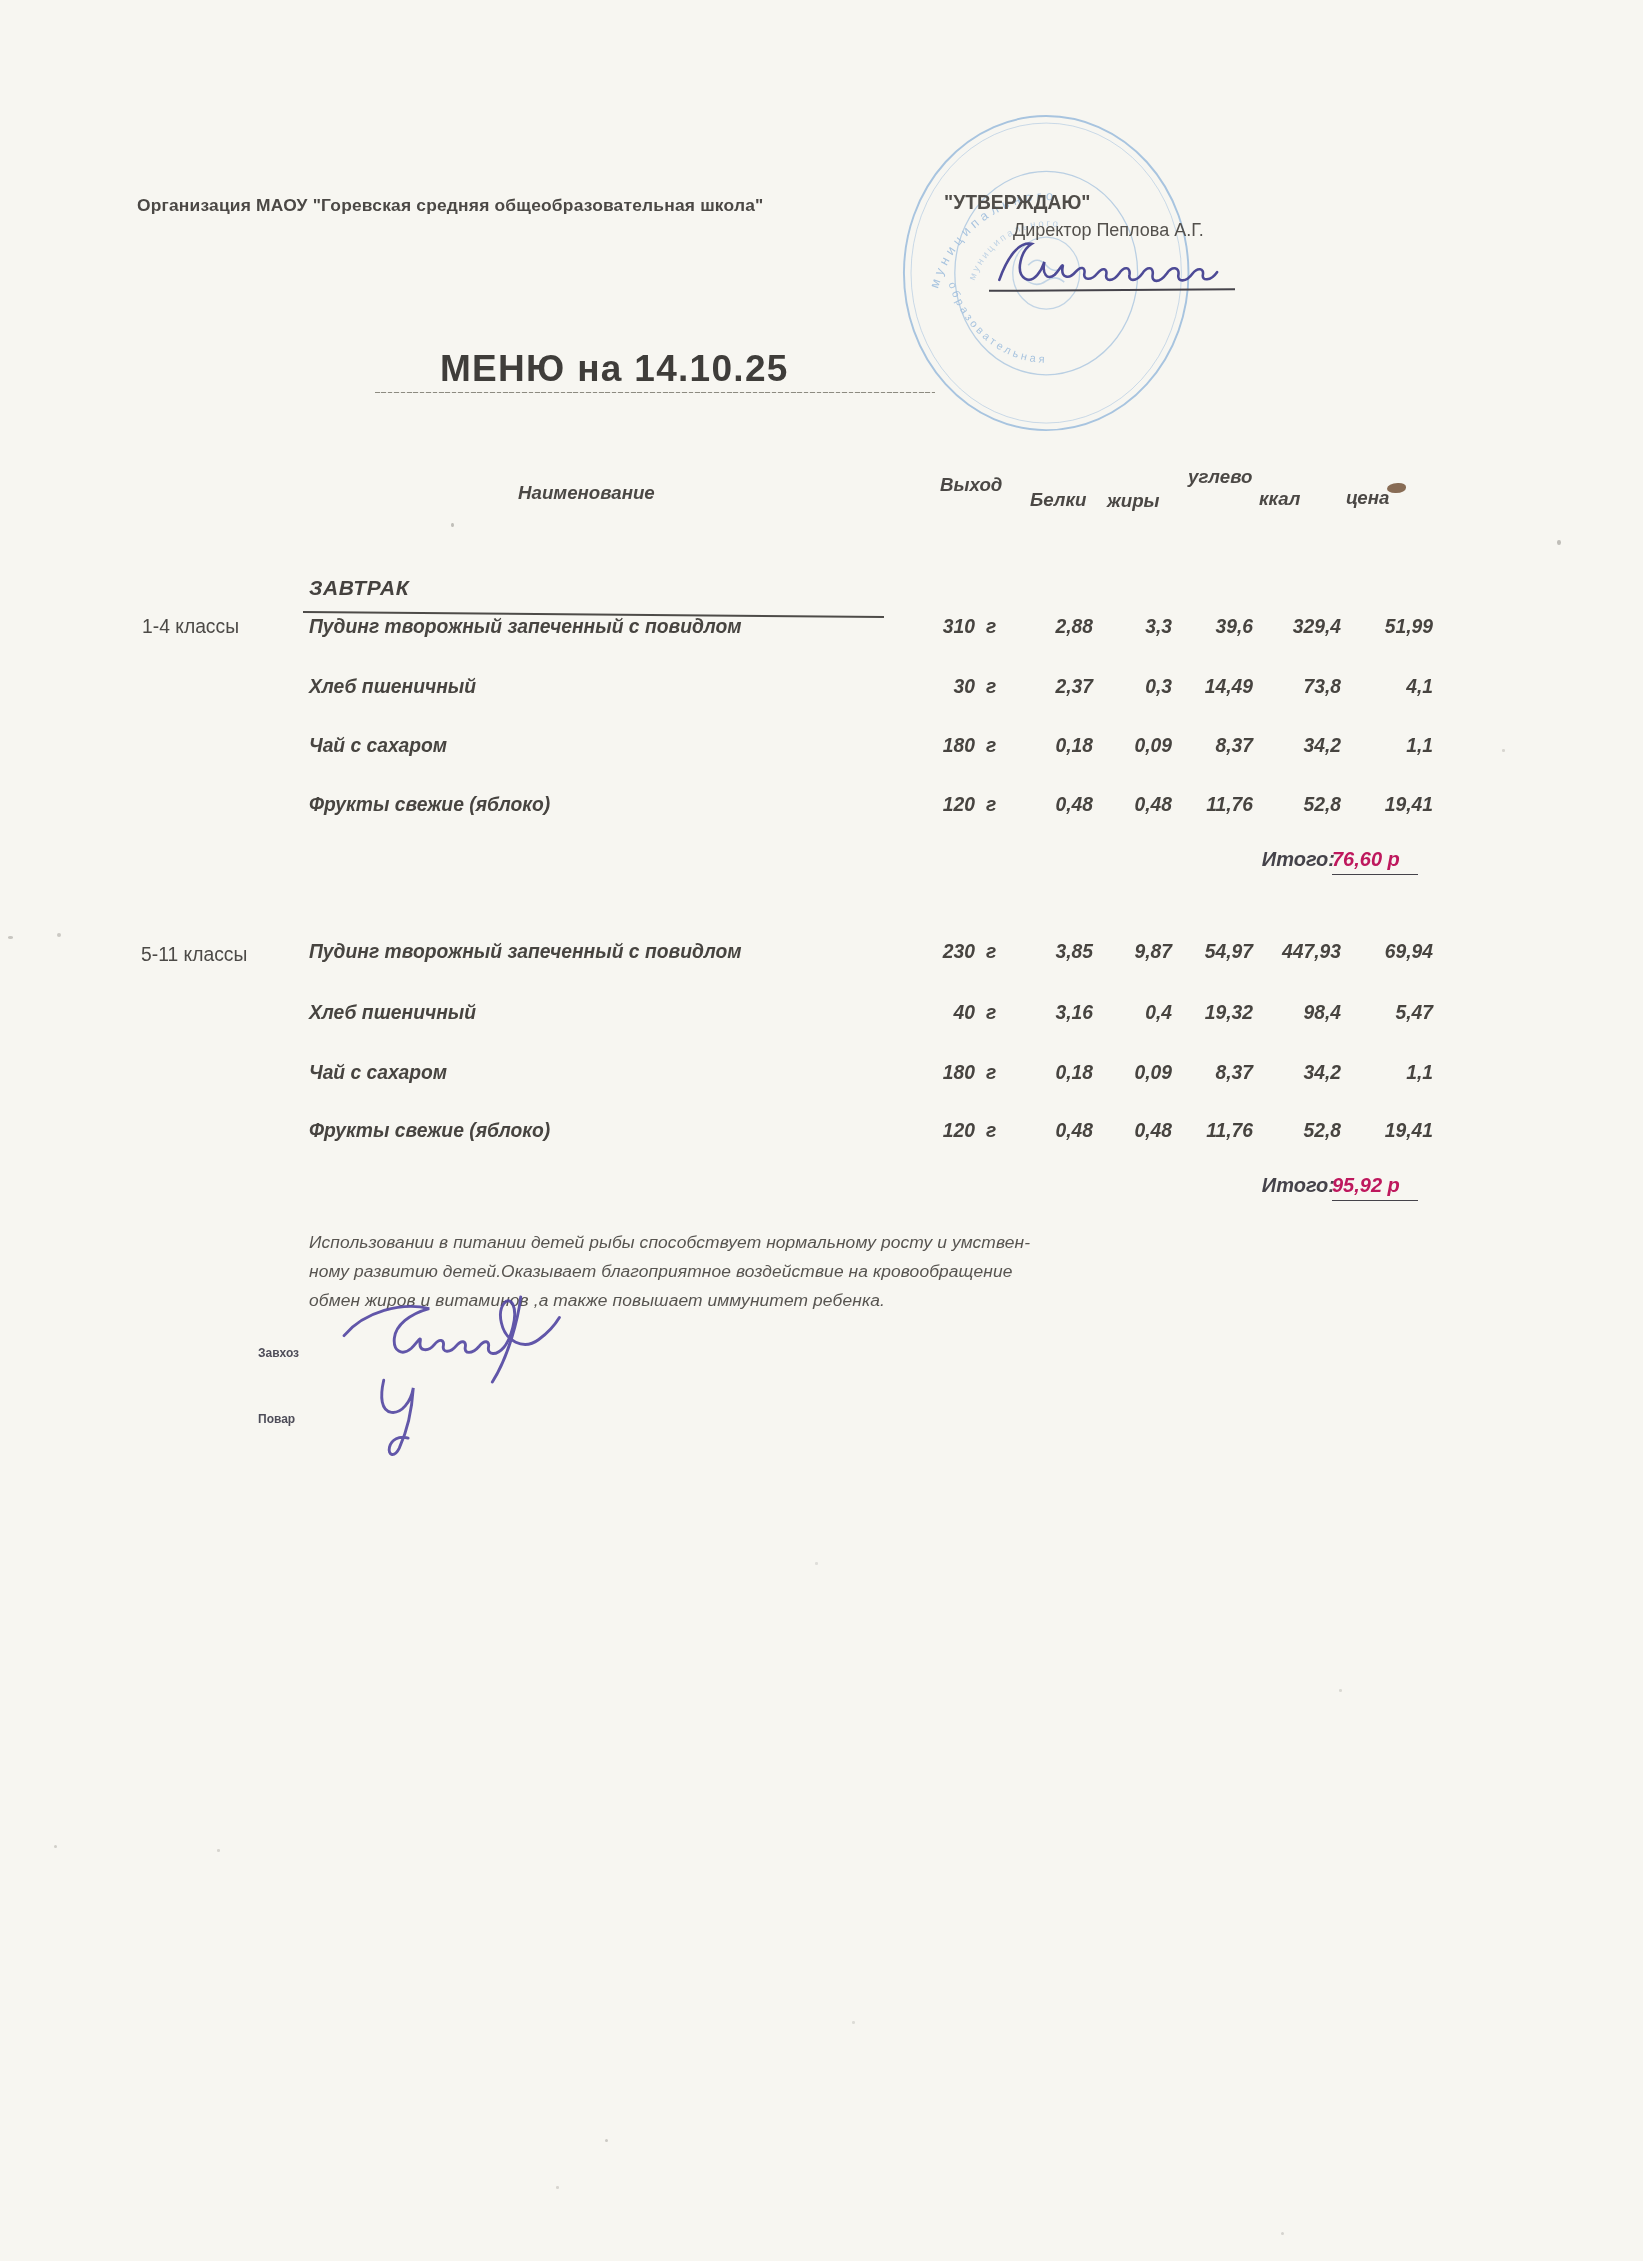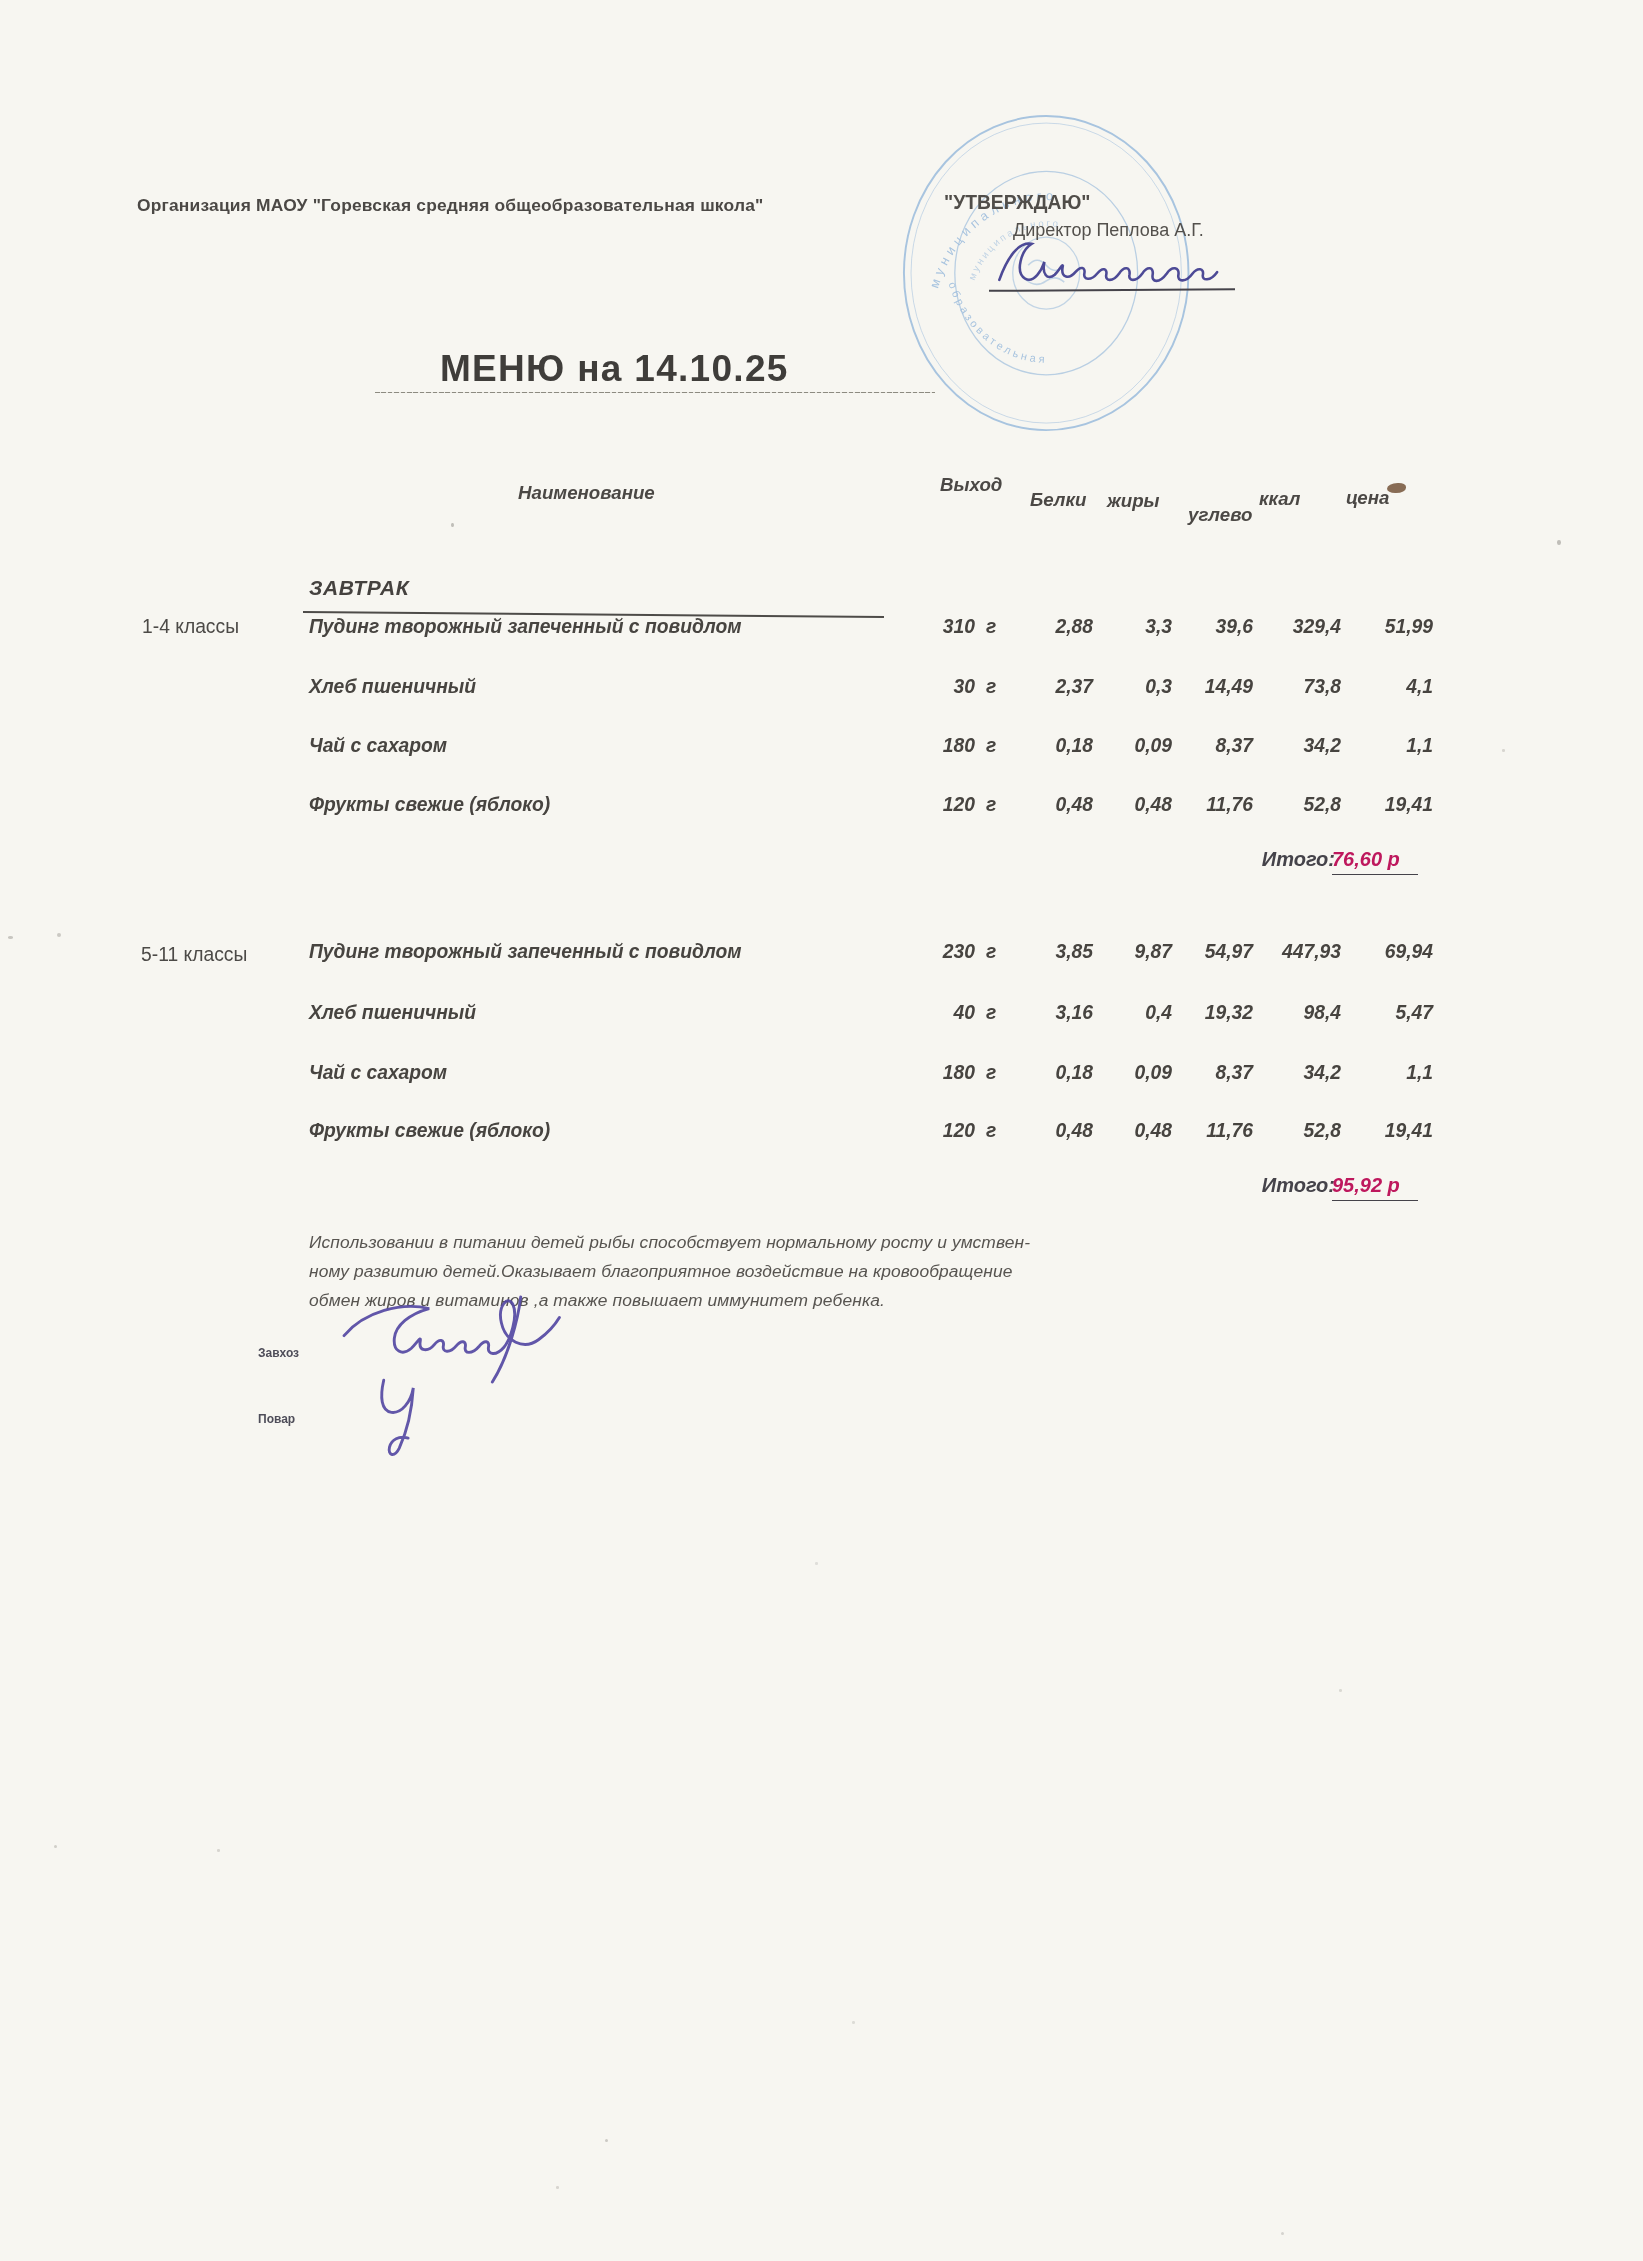--- a/index.html
+++ b/index.html
@@ -24,21 +24,21 @@
     left:375px; top:392px; width:560px; height:1.3px;
     background:repeating-linear-gradient(90deg,#8d8b81 0 4.5px, rgba(141,139,129,0.15) 4.5px 6.4px);
   }
 
   
   .th { font-size:18.7px; font-style:italic; font-weight:700; color:#4b4845; }
   .th-name  { left:518px;  top:482px; }
   .th-out   { left:940px; top:474px; }
   .th-prot  { left:1030px; top:489px; }
   .th-fat   { left:1107px; top:490px; }
-  .th-carb  { left:1188px; top:504px; }
+  .th-carb  { left:1188px; top:466px; }
   .th-kcal  { left:1259px; top:488px; }
   .th-price { left:1346px; top:487px; }
 
   .meal-title { left:309px; top:576px; font-size:21px; font-style:italic; font-weight:700; color:#45423f; letter-spacing:0.6px; }
   .meal-underline { left:303px; top:611px; width:581px; height:1.9px; background:#4d4b48; transform:rotate(0.5deg); transform-origin:left center; }
 
   .group-label { font-size:19.3px; color:#4c4a47; }
   .g1-label { left:142px; top:616px; }
   .g2-label { left:141px; top:944px; }
 

